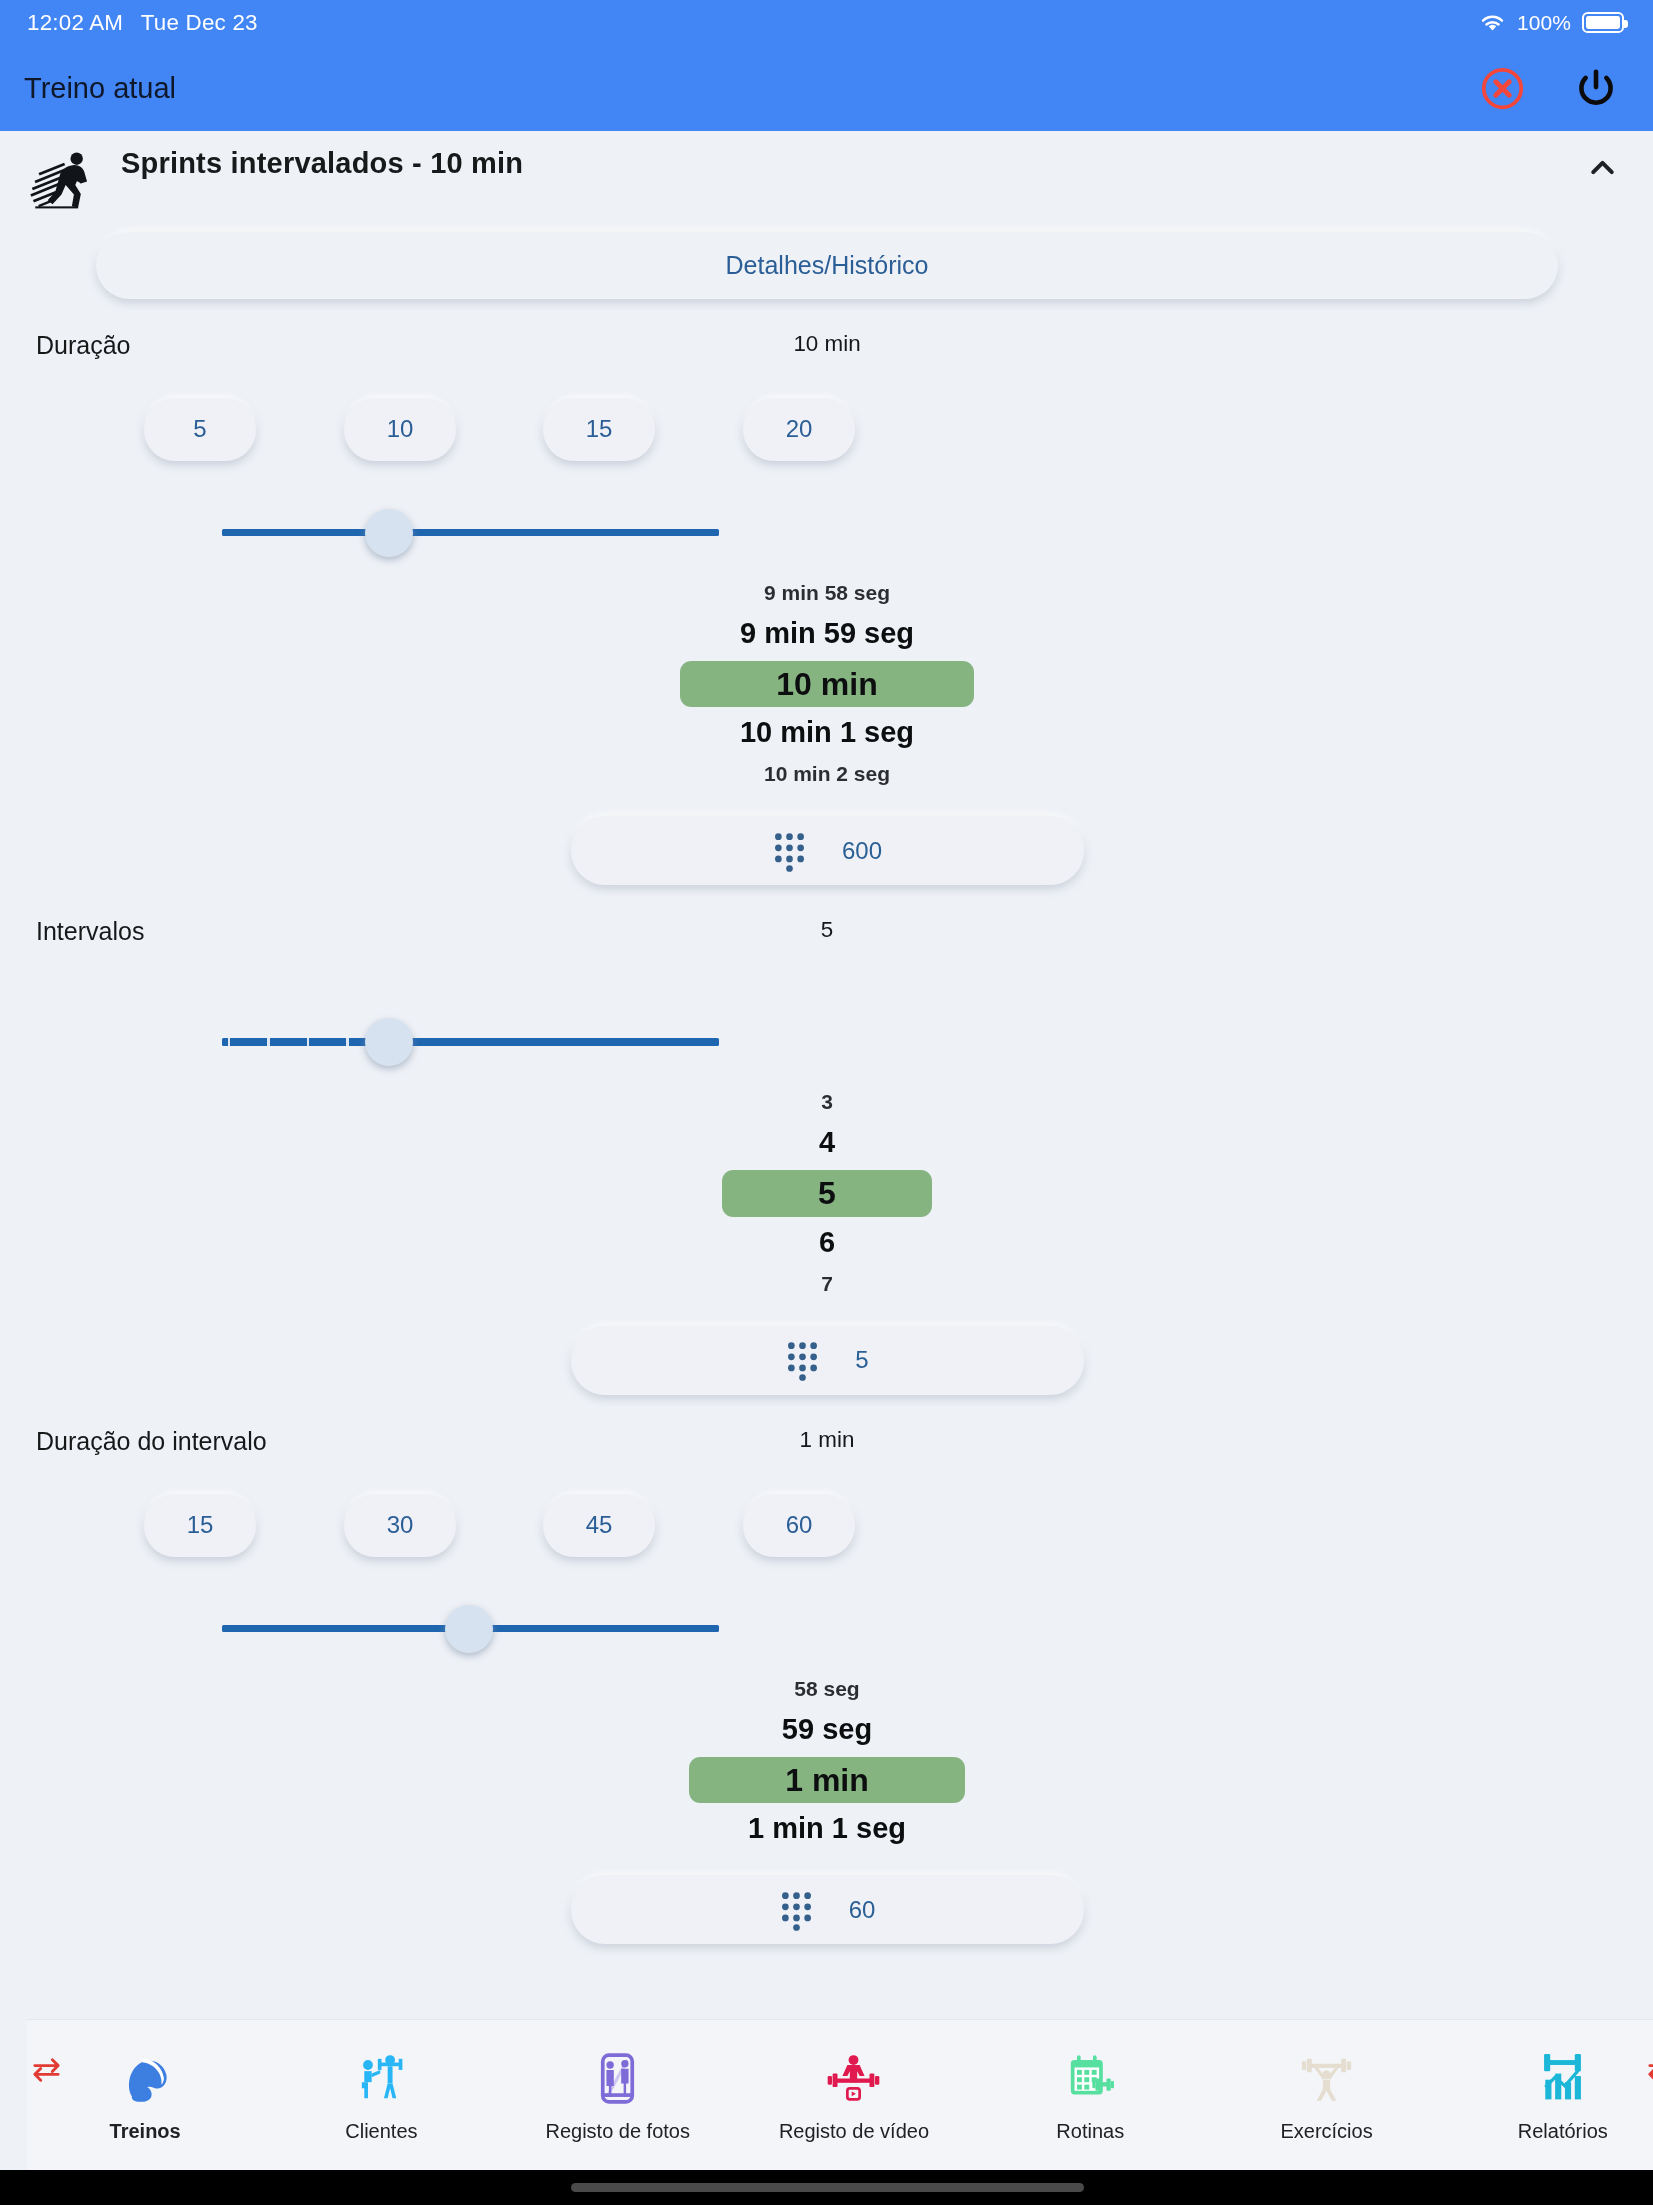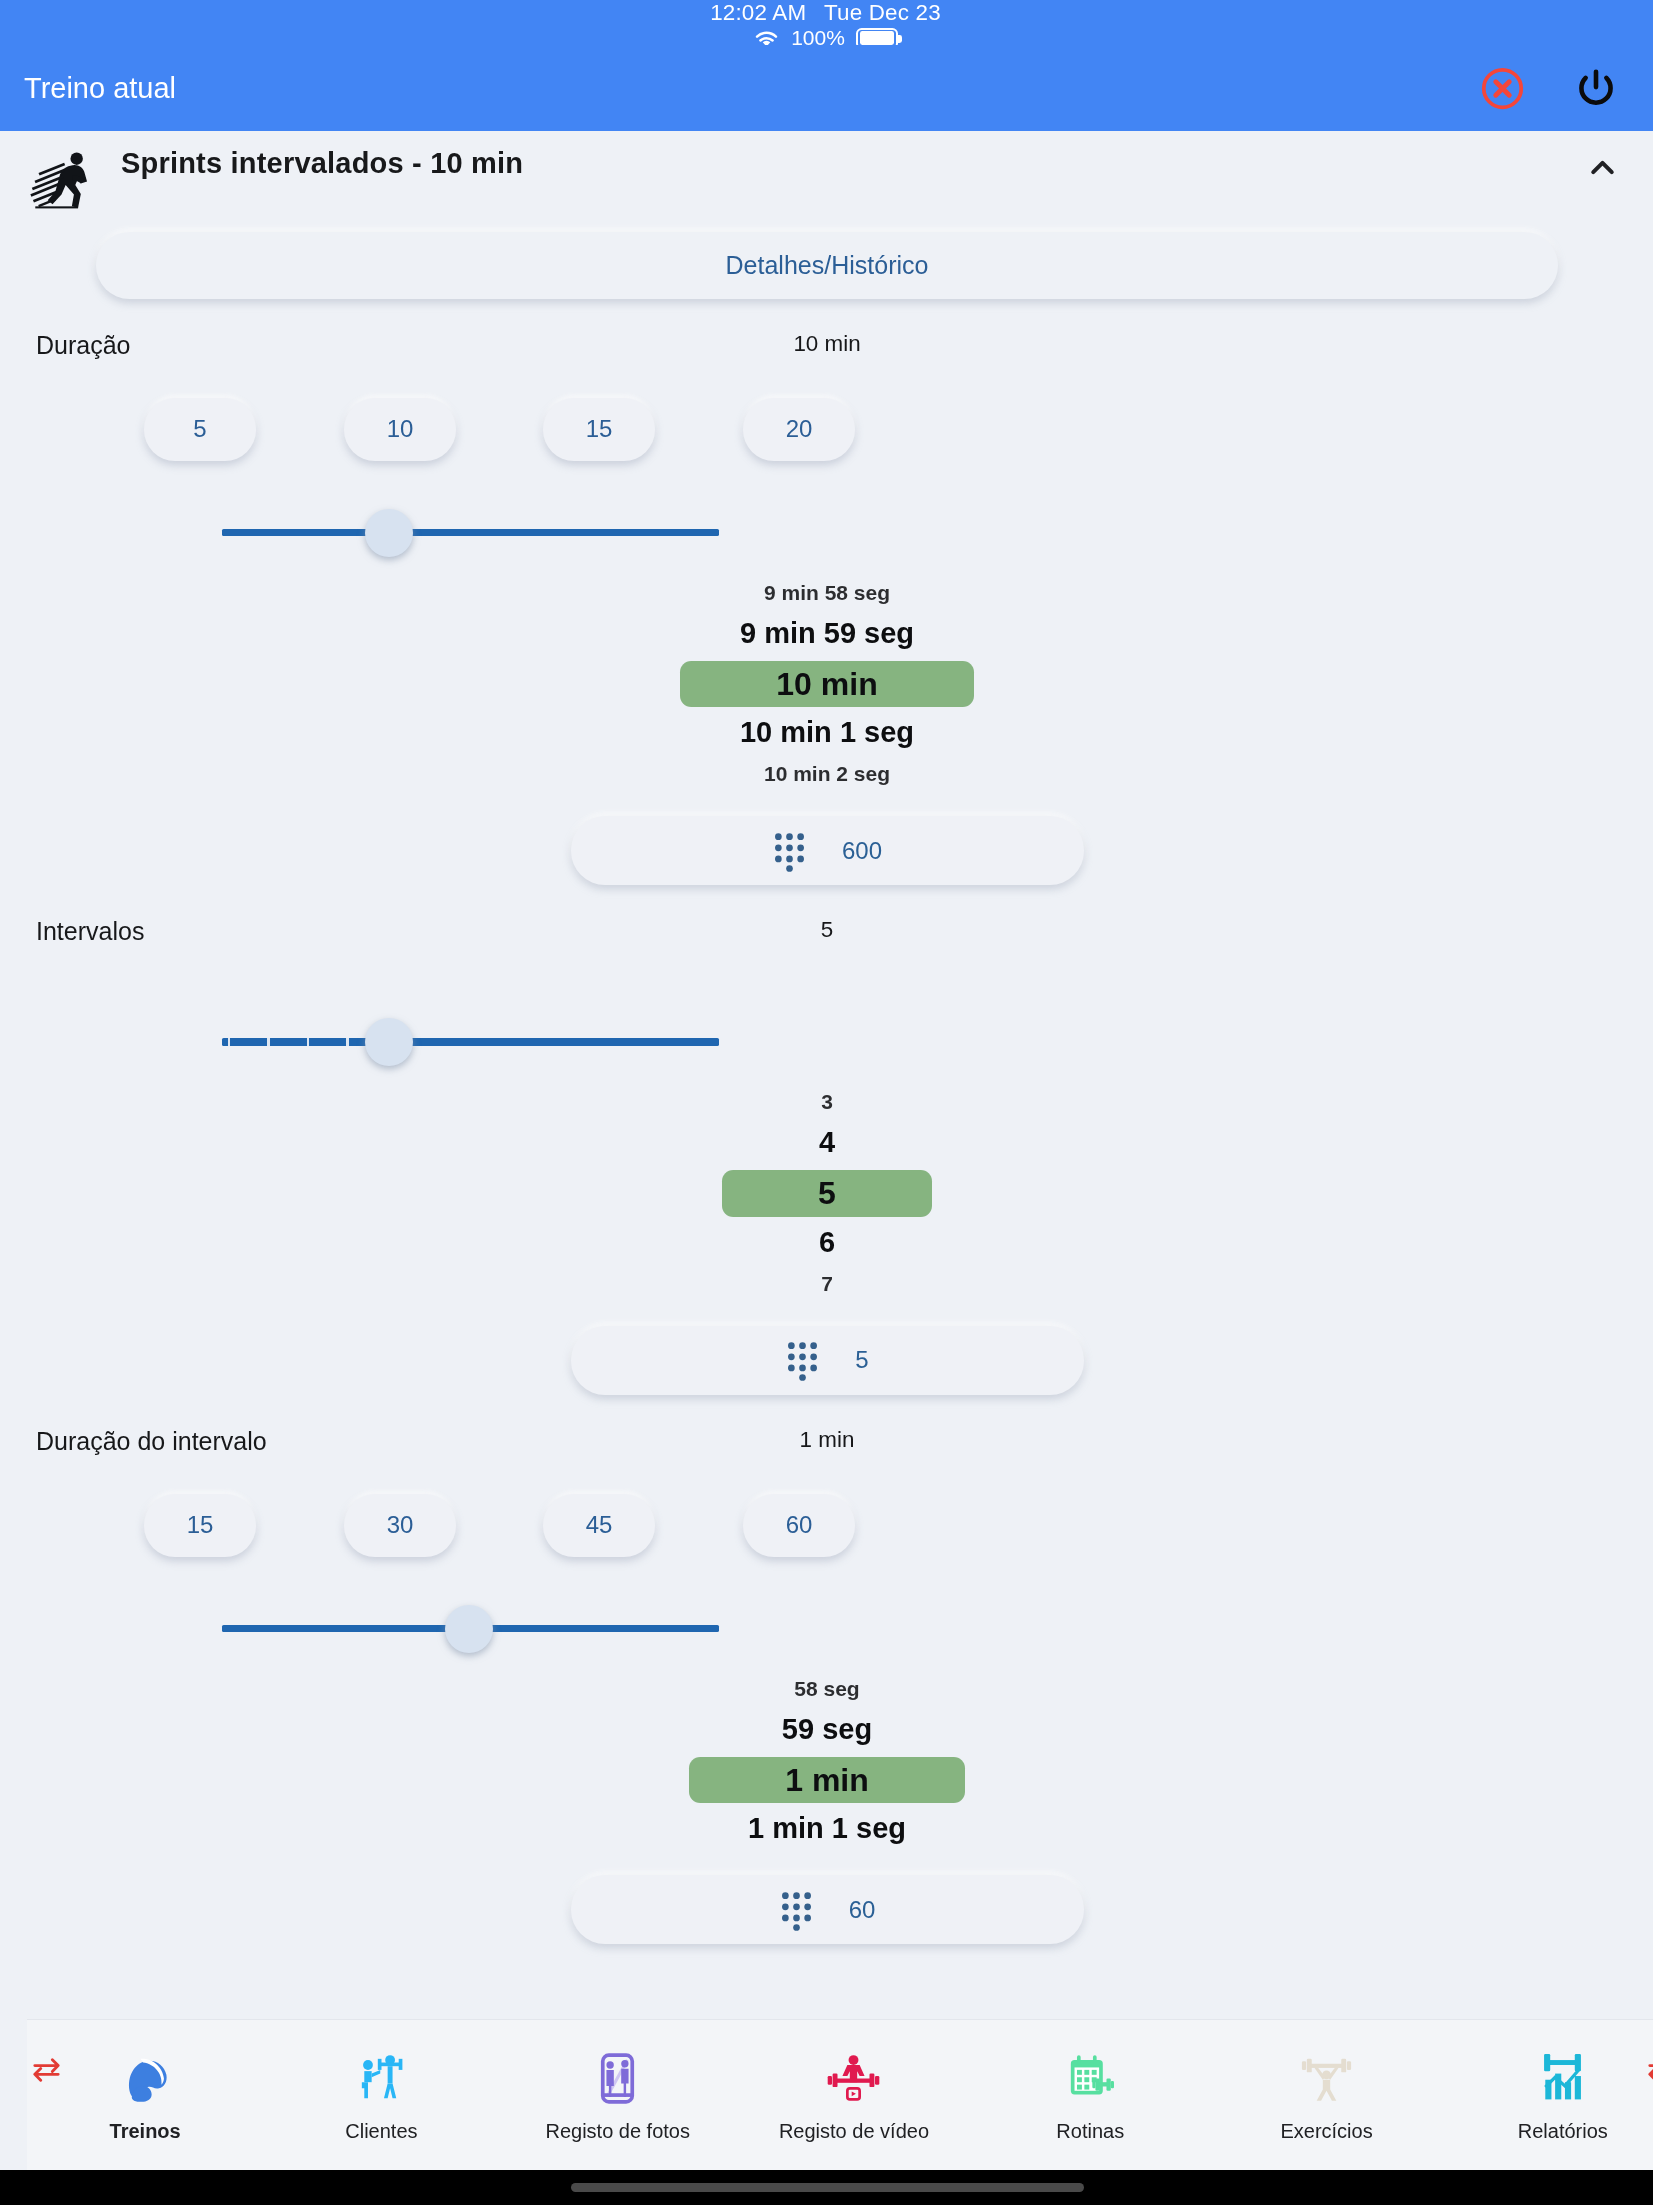--- a/index.html
+++ b/index.html
@@ -10,42 +10,41 @@
     overflow: hidden;
   }
   .screen { position: relative; width: 1654px; height: 2205px; background: #eef1f6; }
 
   
   .statusbar {
     position: absolute; top: 0; left: 0; width: 1654px; height: 45px;
     background: #4285f4; color: #ffffff;
     display: flex; align-items: center; justify-content: space-between;
     padding: 0 30px 0 27px;
-    flex-direction: column;
   }
   .sb-left { display: flex; align-items: center; gap: 17.6px; font-size: 22.4px; letter-spacing: 0.2px; }
   .sb-right { display: flex; align-items: center; gap: 11.2px; font-size: 21px; }
   .wifi-ico { width: 27px; height: 21px; display: block; }
   .batt {
     width: 42px; height: 21px; border: 2.4px solid #fff; border-radius: 5.6px;
     position: relative; display: inline-block;
   }
   .batt::after {
     content: ""; position: absolute; right: -6.4px; top: 5.6px;
     width: 4px; height: 8px; background: #fff; border-radius: 0 2.4px 2.4px 0;
   }
   .batt i { position: absolute; left: 1.6px; top: 1.6px; bottom: 1.6px; right: 1.6px; background: #fff; border-radius: 2.4px; display: block; }
 
   
   .appbar {
     position: absolute; top: 45px; left: 0; width: 1654px; height: 87px;
     background: #4285f4; display: flex; align-items: center;
     justify-content: space-between; padding: 0 32px 0 24px;
   }
-  .appbar-title { color: #ffffff; font-size: 29px; font-weight: 400; }
+  .appbar-title { color: #0f172a; font-size: 29px; font-weight: 400; }
   .appbar-actions { display: flex; align-items: center; gap: 40px; }
   .ico-btn { width: 53px; height: 53px; display: flex; align-items: center; justify-content: center; }
 
   
   .content {
     position: absolute; top: 131px; left: 0; right: 0; bottom: 186px;
     background: #eef1f6; overflow: hidden;
   }
 
   .ex-header { display: flex; align-items: flex-start; padding: 16px 32px 6.4px 26px; gap: 24px; }

